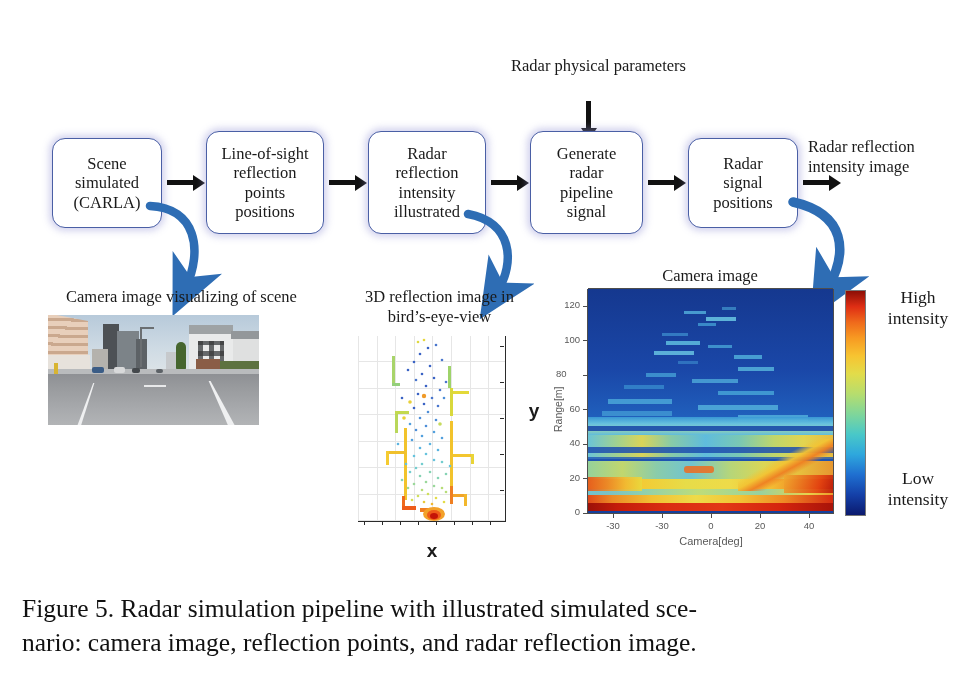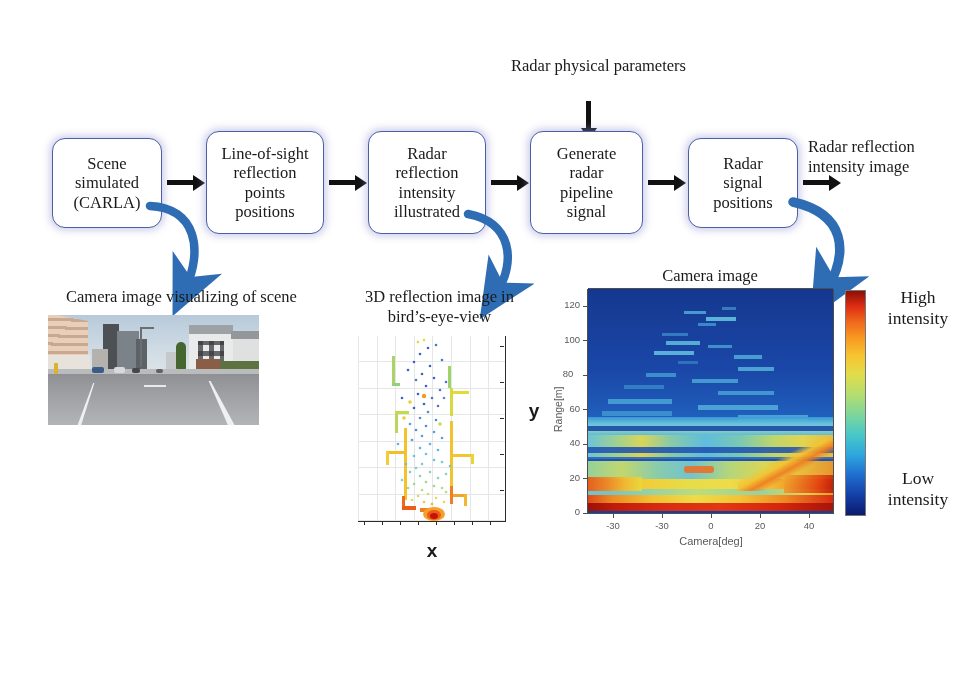--- a/index.html
+++ b/index.html
@@ -417,21 +417,21 @@
 <div class="rtick" style="left:583px;top:443.6px;width:5px;height:1.2px;"></div>
 <div class="rtick" style="left:583px;top:409.2px;width:5px;height:1.2px;"></div>
 <div class="rtick" style="left:583px;top:374.7px;width:5px;height:1.2px;"></div>
 <div class="rtick" style="left:583px;top:340.3px;width:5px;height:1.2px;"></div>
 <div class="rtick" style="left:583px;top:305.8px;width:5px;height:1.2px;"></div>
 
 <div class="rtlab" style="left:556px;top:506px;width:24px;text-align:right;">0</div>
 <div class="rtlab" style="left:556px;top:471.5px;width:24px;text-align:right;">20</div>
 <div class="rtlab" style="left:556px;top:437px;width:24px;text-align:right;">40</div>
 <div class="rtlab" style="left:556px;top:402.6px;width:24px;text-align:right;">60</div>
-<div class="rtlab" style="left:556px;top:368.2px;width:24px;text-align:center;">80</div>
+<div class="rtlab" style="left:556px;top:368.2px;width:24px;text-align:left;">80</div>
 <div class="rtlab" style="left:553px;top:333.7px;width:27px;text-align:right;">100</div>
 <div class="rtlab" style="left:553px;top:299.3px;width:27px;text-align:right;">120</div>
 
 <div class="rylab" style="left:552px;top:432px;">Range[m]</div>
 
 <div class="rtick" style="left:612.5px;top:513px;width:1.2px;height:5px;"></div>
 <div class="rtick" style="left:661.5px;top:513px;width:1.2px;height:5px;"></div>
 <div class="rtick" style="left:710.5px;top:513px;width:1.2px;height:5px;"></div>
 <div class="rtick" style="left:759.5px;top:513px;width:1.2px;height:5px;"></div>
 <div class="rtick" style="left:808.5px;top:513px;width:1.2px;height:5px;"></div>
@@ -448,13 +448,15 @@
 <div class="cbtxt" style="left:872px;top:287px;width:92px;">
   <span>High</span>
   <span>intensity</span>
 </div>
 <div class="cbtxt" style="left:872px;top:468px;width:92px;">
   <span>Low</span>
   <span>intensity</span>
 </div>
 
 <div class="caption">
+  <div>Figure 5. Radar simulation pipeline with illustrated simulated sce-</div>
+  <div>nario: camera image, reflection points, and radar reflection image.</div>
 </div>
 
 </body></html>

